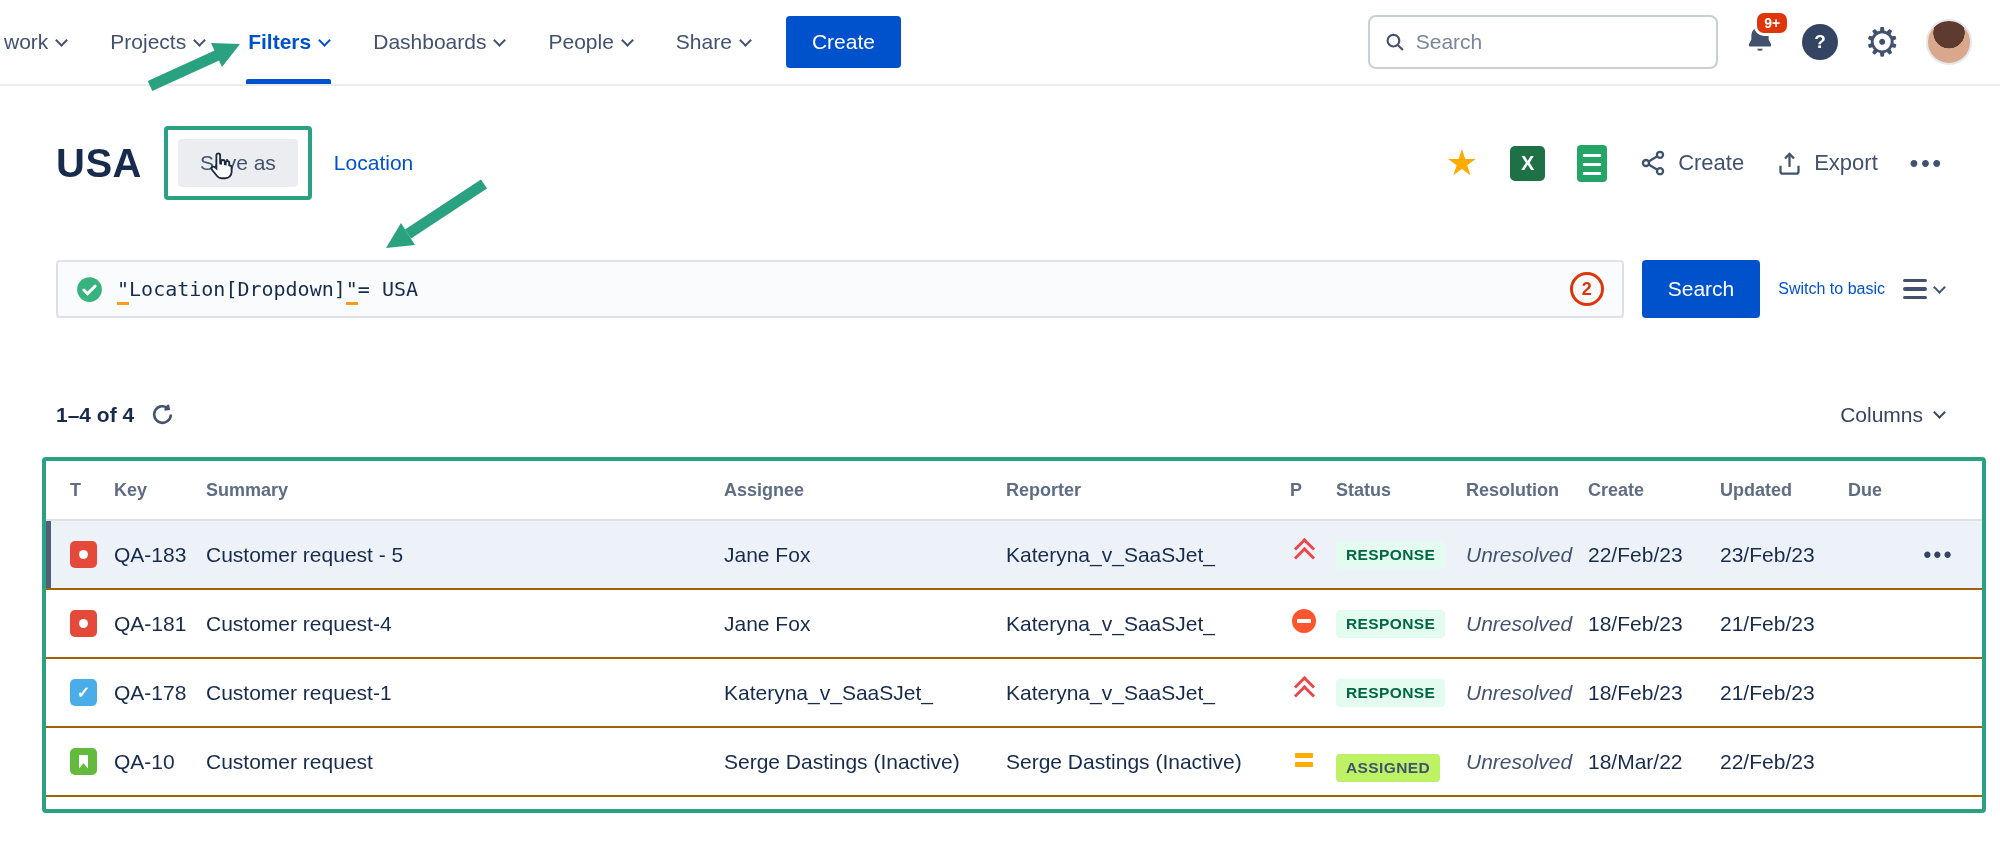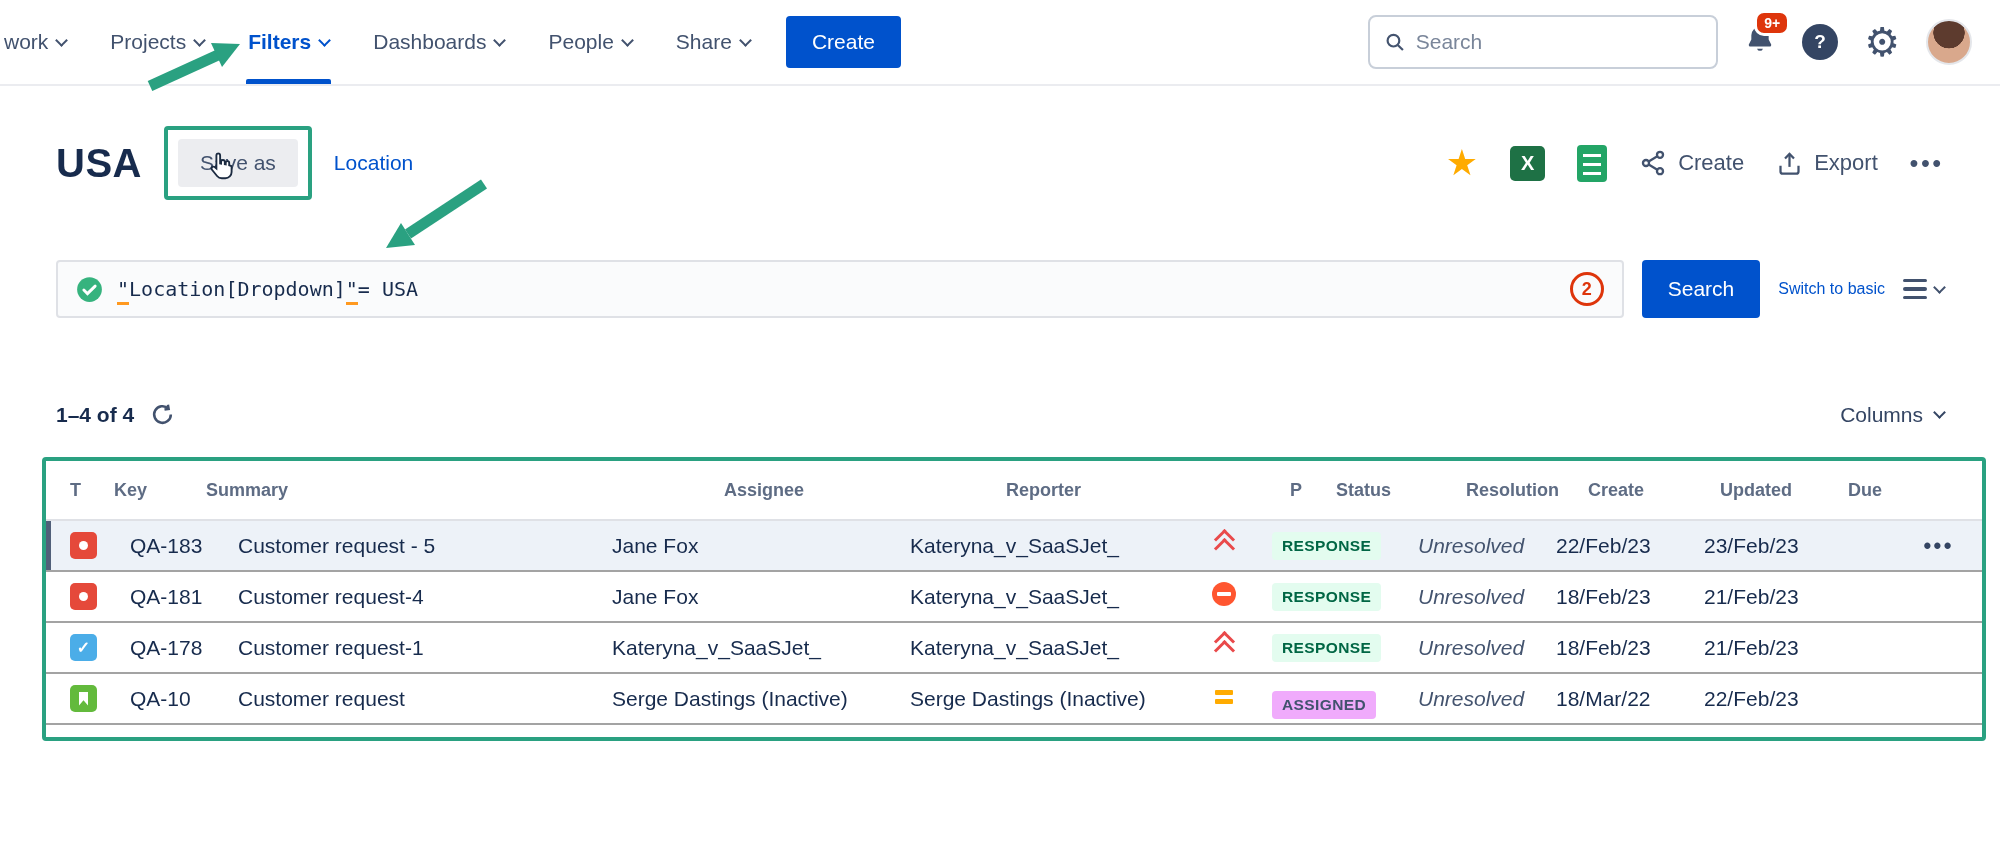--- a/index.html
+++ b/index.html
@@ -79,21 +79,21 @@
   .columns-group { margin-left:auto; display:flex; align-items:center; gap:12px; font-size:21px;
           color:#344563; cursor:pointer; }
   
   .table-box { margin:30px 0 0 42px; width:1944px; border:4px solid var(--annotation-green,#2AA181);
           border-radius:4px; background:#fff; padding-bottom:12px; }
   .grid-cols { display:grid; padding:0 24px;
       grid-template-columns:44px 92px 1fr 282px 284px 46px 130px 122px 132px 128px 110px;
       align-items:center; }
   .thead { height:60px; font-size:18px; font-weight:700; color:#5E6C84; border-bottom:2px solid #DFE1E6; }
   .thead span { cursor:pointer; }
-  .trow { height:51px; font-size:21px; border-bottom:2px solid #a3a3a3; cursor:pointer;gap:16px; }
+  .trow { height:69px; font-size:21px; border-bottom:2px solid #a16207; cursor:pointer; }
   .trow.selected { background:var(--selected-row-bg,#EDF2F8); box-shadow:inset 5px 0 0 #505F79; }
   .c-res { font-style:italic; color:#44546F; }
   .c-due { display:flex; justify-content:flex-end; padding-right:4px; }
   .row-menu { color:#344563; font-size:22px; font-weight:700; letter-spacing:2.5px; }
   
   .type-icon { width:27px; height:27px; border-radius:5px; display:flex; align-items:center;
           justify-content:center; }
   .type-bug { background:var(--bug-red,#E5493A); }
   .type-bug::after { content:""; width:9px; height:9px; border-radius:50%; background:#fff; }
   .type-task { background:var(--task-blue,#4BADE8); }
@@ -111,21 +111,21 @@
           background:#FF5630; }
   .prio-blocker::after { content:""; position:absolute; left:7px; top:12px; width:14px; height:4px;
           background:#fff; border-radius:1px; }
   .prio-medium::before, .prio-medium::after { content:""; position:absolute; left:5px; width:18px;
           height:4.5px; border-radius:1px; background:var(--priority-orange,#FFAB00); }
   .prio-medium::before { top:8px; } .prio-medium::after { top:17px; }
   
   .badge { display:inline-block; padding:5px 10px; border-radius:4px; font-size:15.5px;
           font-weight:700; letter-spacing:.4px; }
   .badge-green { background:var(--status-green-bg,#E3FCEF); color:var(--status-green-text,#006644); }
-  .badge-gray { background:#f0abfc; color:#42526E;margin-top:12px; }
+  .badge-gray { background:#bef264; color:#42526E;margin-top:12px; }
   
   .annot-svg { position:absolute; inset:0; width:2000px; height:848px; pointer-events:none; z-index:50; }
   .cursor-svg { position:absolute; left:206px; top:150px; z-index:60; pointer-events:none; }
 </style>
 </head>
 <body>
 
 <header class="topnav">
   <nav class="nav-items">
     <span class="nav-item">

